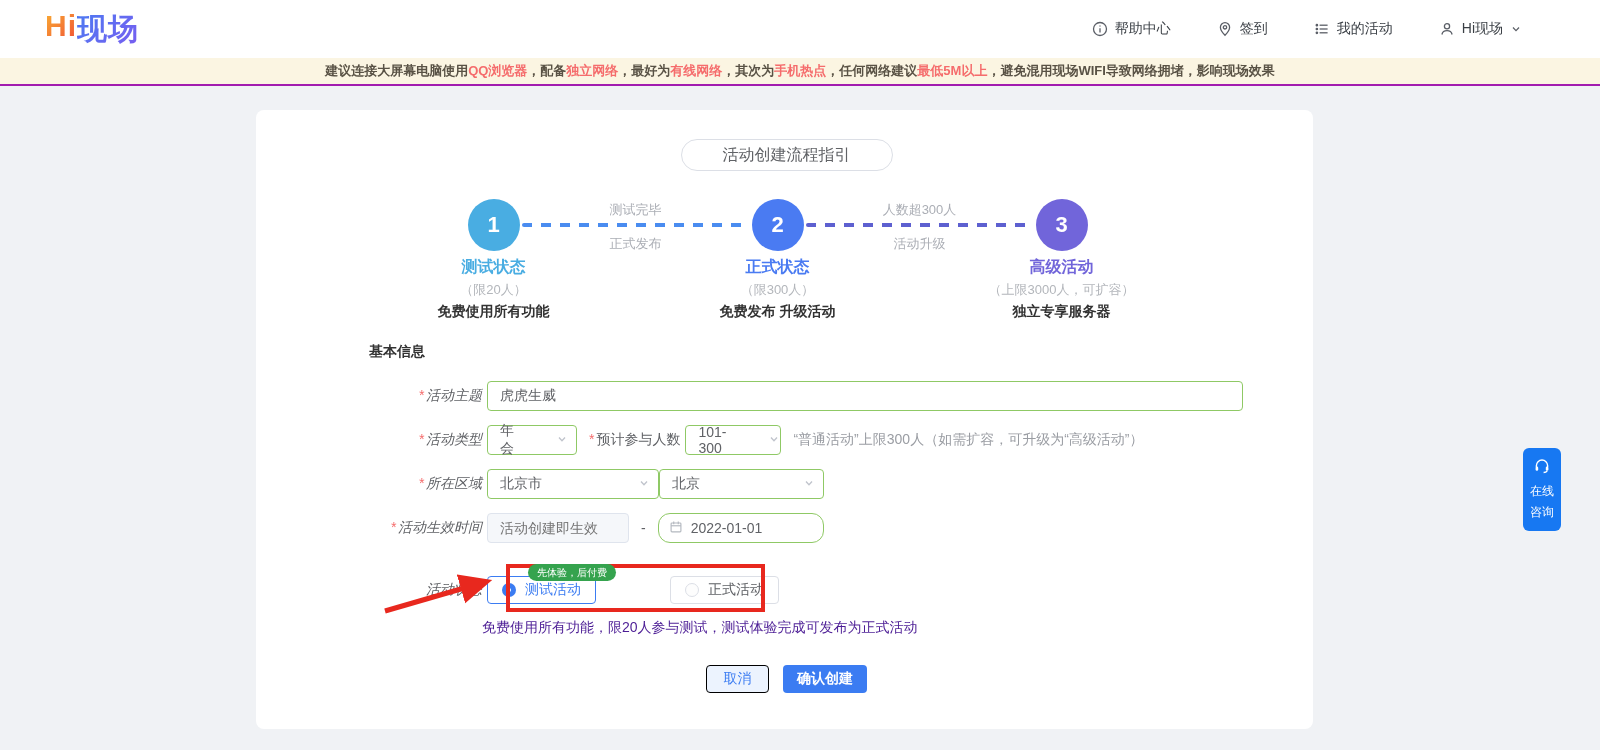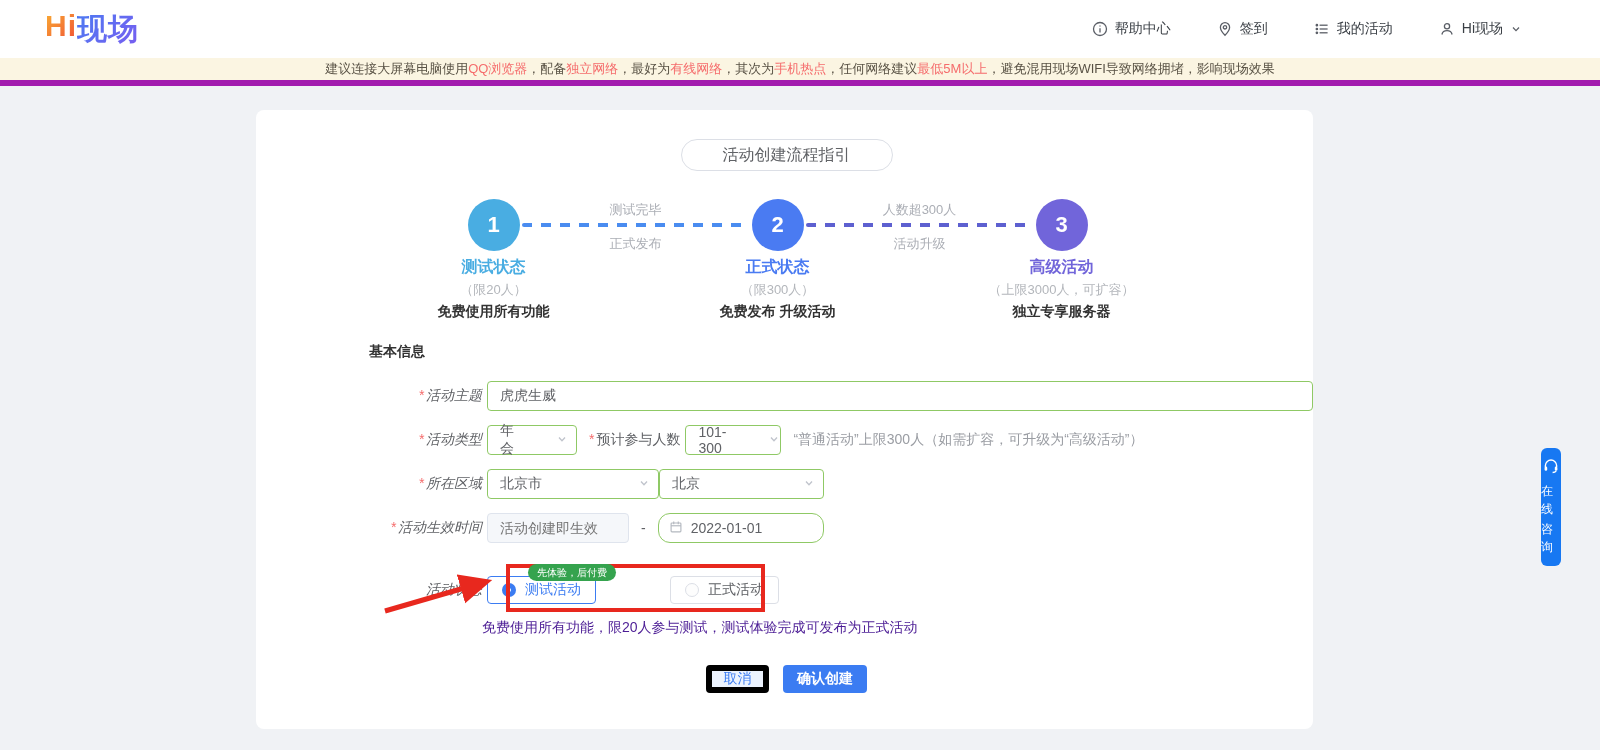--- a/index.html
+++ b/index.html
@@ -18,23 +18,23 @@
   .logo-hi { background:linear-gradient(135deg,#f9b233,#ef4136);
     -webkit-background-clip:text; background-clip:text; color:transparent; }
   .logo-scene { background:linear-gradient(135deg,#4a7bf2,#7a5cf0);
     -webkit-background-clip:text; background-clip:text; color:transparent; }
   .nav { display:flex; align-items:center; gap:46px; }
   .nav-item { display:flex; align-items:center; gap:7px; font-size:14px; color:#3a3f45; cursor:pointer; }
   .nav-item svg { display:block; }
 
   
   .notice {
-    height:28px; background:#fbf5e2; border-bottom:6px solid #a21caf;
+    height:28px; background:#fbf5e2; border-bottom:2px solid #a21caf;
     display:flex; align-items:center; justify-content:center;
-    font-size:13px; color:#595245;
+    font-size:13px; color:#595245;font-weight:bold;
   }
   .notice .hl { color:#f56c6c; }
 
   
   .card {
     width:1057px; margin:24px 0 0 256px; background:#fff;
     border-radius:8px; position:relative; padding:29px 0 36px 4px;
   }
   .pill {
     width:212px; height:32px; margin:0 auto; border:1px solid #dcdfe6;
@@ -67,21 +67,21 @@
   
   .section-title { margin:22px 0 0 109px; font-size:14px; font-weight:bold; color:#333; }
   .form { margin-top:20px; }
   .frow { display:flex; align-items:center; margin:0 0 14px 109px; height:30px; font-size:14px; }
   .flabel { width:113px; text-align:right; margin-right:5px; color:#606266; white-space:nowrap;font-style:italic; }
   .req { color:#f56c6c; margin-right:2px; }
   .tinput {
     height:30px; border:1px solid #8fc965; border-radius:4px; background:#fff;
     padding:0 12px; font-size:14px; color:#606266; font-family:inherit; outline:none;
   }
-  .w-theme { width:826px; }
+  .w-theme { width:756px; }
   .sel {
     height:30px; border:1px solid #8fc965; border-radius:4px; background:#fff;
     display:flex; align-items:center; justify-content:space-between;
     padding:0 8px 0 12px; color:#606266; cursor:pointer;gap:42px;
   }
   .w-type { width:90px; } .w-att { width:96px; }
   .w-prov { width:165px; } .w-city { width:172px; }
   .inline-label { margin-left:12px; margin-right:5px; color:#606266; white-space:nowrap; }
   .hint { margin-left:12px; color:#9a9da3; white-space:nowrap; }
   .tinput.disabled { width:142px; background:#f5f7fa; border-color:#dfe4ed; color:#c0c4cc; }
@@ -114,26 +114,26 @@
     position:absolute; left:137px; top:-11px; width:259px; height:48px;
     border:4px solid #e8281e; pointer-events:none; z-index:2;
   }
   .anno-arrow { position:absolute; left:14px; top:-6px; pointer-events:none; z-index:2; }
   .status-helper { margin:7px 0 13px 222px; color:#4c1d95; font-size:14px; }
 
   
   .actions { margin-top:28px; display:flex; justify-content:center; gap:14px; }
   .btn { height:28px; border-radius:4px; font-size:14px; font-family:inherit;
     display:flex; align-items:center; justify-content:center; cursor:pointer; }
-  .btn-cancel { width:63px; background:#ecf3fe; color:#3b7cf2; border:6px solid #000000; }
+  .btn-cancel { width:63px; background:#ecf3fe; color:#3b7cf2; border:1px solid #000000; }
   .btn-confirm { width:84px; background:#3b7cf2; color:#fff; border:none; font-weight:bold; }
 
   
   .floating {
-    position:fixed; right:39px; top:448px; width:20px; background:#1778f2;
+    position:fixed; right:39px; top:448px; width:38px; background:#1778f2;
     border-radius:6px; color:#fff; display:flex; flex-direction:column;
     align-items:center; padding:9px 0 10px; gap:3px; font-size:12px; line-height:1.45;
     cursor:pointer;
   }
 </style>
 </head>
 <body>
 
 <div class="header">
   <div class="logo">

